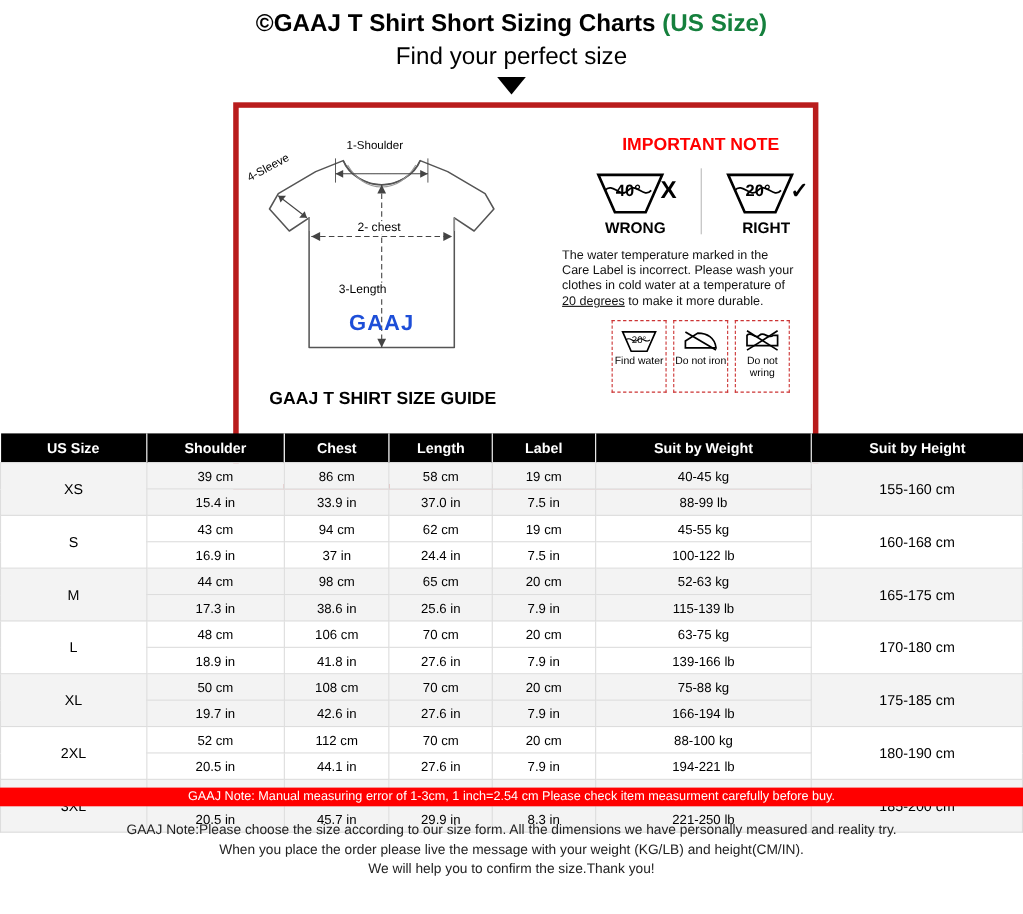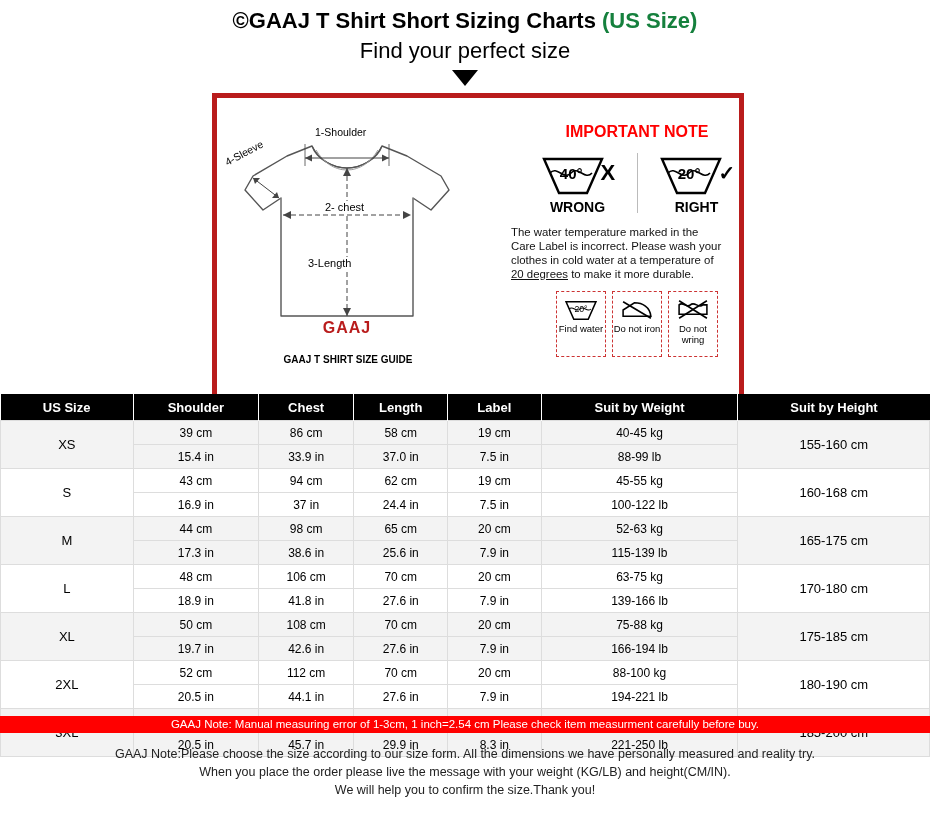--- a/index.html
+++ b/index.html
@@ -29,21 +29,21 @@
     position:absolute;left:212px;top:93px;width:532px;height:352px;
     border:5px solid #b91c1c;background:#fff;box-sizing:border-box;
   }
   .info-left{position:absolute;left:0;top:0;width:262px;height:298px;}
   .info-right{position:absolute;left:262px;top:0;width:268px;height:298px;margin-left:24px;}
 
   
   .shirt-area{position:relative;width:262px;height:255px;}
   .shirt-caption{
     position:absolute;left:0;top:256px;width:262px;text-align:center;
-    font-size:10px;font-weight:bold;
+    font-size:16px;font-weight:bold;
   }
 
   
   .imp-note{
     text-align:center;color:#ff0000;font-weight:bold;font-size:16px;
     margin-top:25px;
   }
   .wash-row{display:flex;justify-content:center;align-items:flex-start;margin-top:8px;}
   .wash-cell{width:118px;text-align:center;position:relative;}
   .wash-cell .lbl{font-size:14px;font-weight:bold;margin-top:2px;}
@@ -132,21 +132,21 @@
 
           <line x1="130" y1="70" x2="130" y2="218" stroke="#444" stroke-width="1" stroke-dasharray="5,3"></line>
           <polygon points="130,70 126,78 134,78" fill="#444"></polygon>
           <polygon points="130,218 126,210 134,210" fill="#444"></polygon>
         </svg>
 
         <div style="position:absolute;left:96px;top:28px;font-size:10.5px;background:#fff;padding:0 2px;">1-Shoulder</div>
         <div style="position:absolute;left:4px;top:60px;font-size:10.5px;transform:rotate(-28deg);transform-origin:left top;background:#fff;padding:0 2px;">4-Sleeve</div>
         <div style="position:absolute;left:105px;top:103px;font-size:11px;background:#fff;padding:0 3px;">2- chest</div>
         <div style="position:absolute;left:88px;top:159px;font-size:11px;background:#fff;padding:0 3px;">3-Length</div>
-        <div style="position:absolute;left:80px;top:185px;width:100px;text-align:center;font-size:16px;color:#b91c1c;font-weight:bold;letter-spacing:1px;margin-top:36px;">GAAJ</div>
+        <div style="position:absolute;left:80px;top:185px;width:100px;text-align:center;font-size:20px;color:#1d4ed8;font-weight:bold;letter-spacing:1px;">GAAJ</div>
       </div>
       <div class="shirt-caption">GAAJ T SHIRT SIZE GUIDE</div>
     </div>
 
     <div class="info-right">
       <div class="imp-note">IMPORTANT NOTE</div>
 
       <div class="wash-row">
         <div class="wash-cell">
           <div style="display:flex;align-items:center;justify-content:center;">

